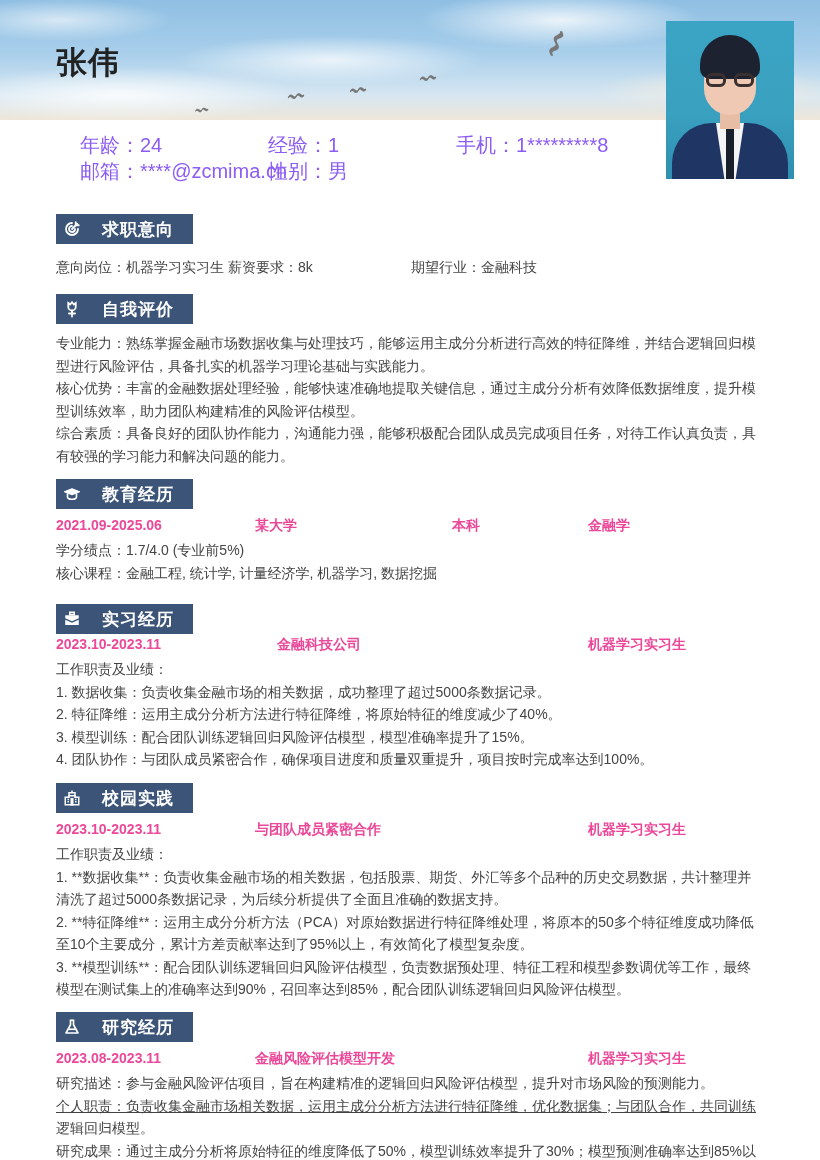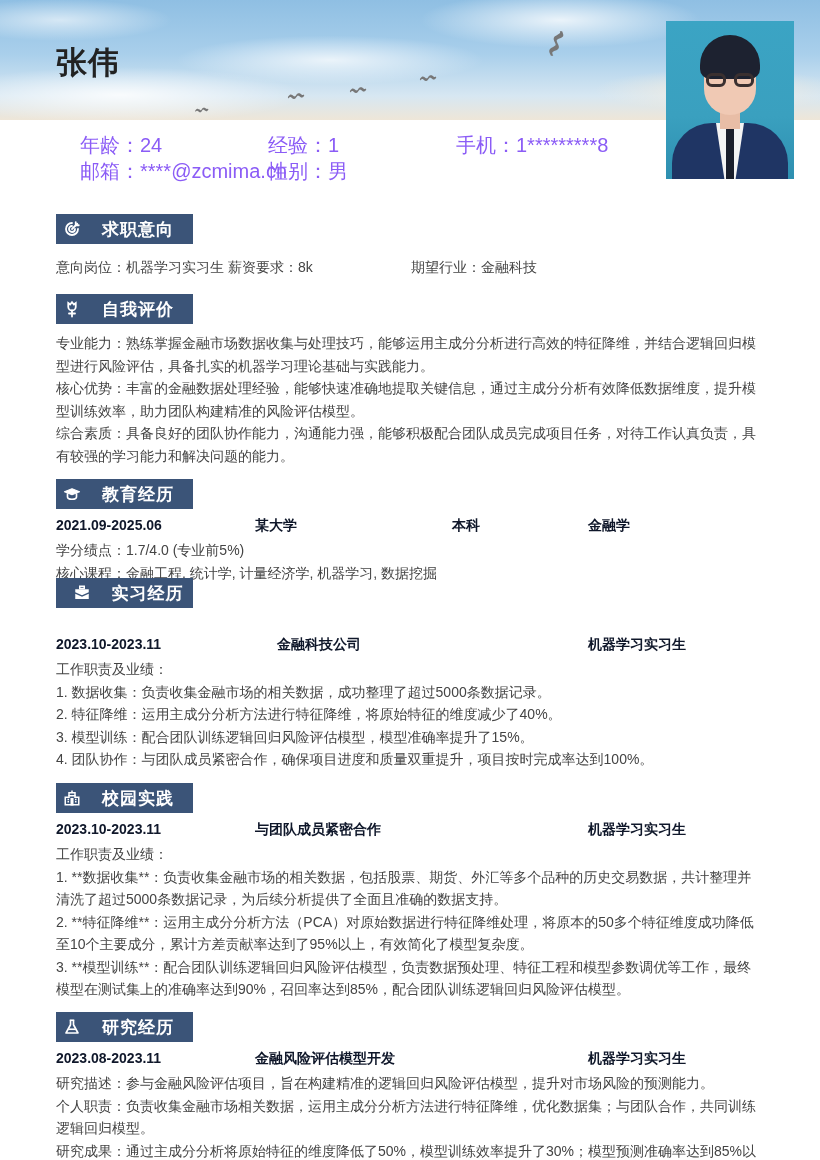--- a/index.html
+++ b/index.html
@@ -44,21 +44,21 @@
 
     .section-header {
       position: absolute; left: 56px; width: 137px; height: 30px; background: #3b5478;
       display: flex; align-items: center; color: #fff;
     }
     .section-header .icon { width: 28px; height: 30px; display: flex; align-items: center; justify-content: center; margin-left: 2px; }
     .section-header .icon svg { width: 18px; height: 18px; }
     .section-header .title { margin-left: 16px; font-size: 17px; font-weight: bold; letter-spacing: 1px; }
 
     .line { position: absolute; left: 56px; width: 712px; font-size: 14px; color: #444; line-height: 22.5px; }
-    .row { position: absolute; left: 56px; width: 712px; height: 22px; font-size: 14px; font-weight: bold; color: #0f172a; }
+    .row { position: absolute; left: 56px; width: 712px; height: 22px; font-size: 14px; font-weight: bold; color: #ec4899; }
     .row span { position: absolute; top: 0; white-space: nowrap; }
   </style>
 </head>
 <body>
 
 <div class="banner">
   <span class="bird" style="left:542px;top:30px;font-size:26px;transform:rotate(-70deg);">〰</span>
   <span class="bird" style="left:420px;top:70px;">〰</span>
   <span class="bird" style="left:350px;top:82px;">〰</span>
   <span class="bird" style="left:288px;top:88px;">〰</span>
@@ -128,21 +128,21 @@
 </div>
 <div class="row" style="top:517px;">
   <span style="left:0;">2021.09-2025.06</span>
   <span style="left:199px;">某大学</span>
   <span style="left:396px;">本科</span>
   <span style="left:532px;">金融学</span>
 </div>
 <div class="line" style="top:539px;">学分绩点：1.7/4.0 (专业前5%)</div>
 <div class="line" style="top:561.5px;">核心课程：金融工程, 统计学, 计量经济学, 机器学习, 数据挖掘</div>
 
-<div class="section-header" style="top:578px;justify-content:center;">
+<div class="section-header" style="top:604px;">
   <span class="icon">
     <svg viewBox="0 0 24 24" fill="#fff">
         <path d="M9 3h6v3H9z" fill="none" stroke="#fff" stroke-width="2"></path>
         <path d="M3 7h18v4l-9 4-9-4z"></path>
         <path d="M3 13l9 4 9-4v7H3z"></path>
       </svg>
   </span>
   <span class="title">实习经历</span>
 </div>
 <div class="row" style="top:636px;">
@@ -189,15 +189,15 @@
       </svg>
   </span>
   <span class="title">研究经历</span>
 </div>
 <div class="row" style="top:1050px;">
   <span style="left:0;">2023.08-2023.11</span>
   <span style="left:199px;">金融风险评估模型开发</span>
   <span style="left:532px;">机器学习实习生</span>
 </div>
 <div class="line" style="top:1072px;">研究描述：参与金融风险评估项目，旨在构建精准的逻辑回归风险评估模型，提升对市场风险的预测能力。</div>
-<div class="line" style="top:1094.5px;">个人职责：负责收集金融市场相关数据，运用主成分分析方法进行特征降维，优化数据集；与团队合作，共同训练</div>
+<div class="line" style="top:1094.5px;text-decoration:underline;">个人职责：负责收集金融市场相关数据，运用主成分分析方法进行特征降维，优化数据集；与团队合作，共同训练</div>
 <div class="line" style="top:1117px;">逻辑回归模型。</div>
 <div class="line" style="top:1139.5px;">研究成果：通过主成分分析将原始特征的维度降低了50%，模型训练效率提升了30%；模型预测准确率达到85%以</div>
 
 </body></html>

